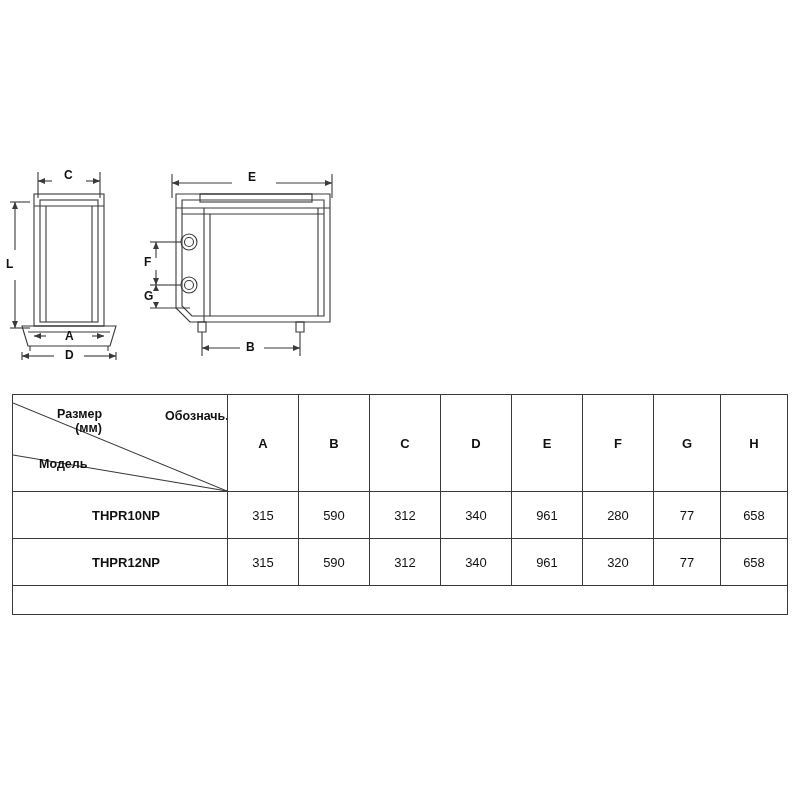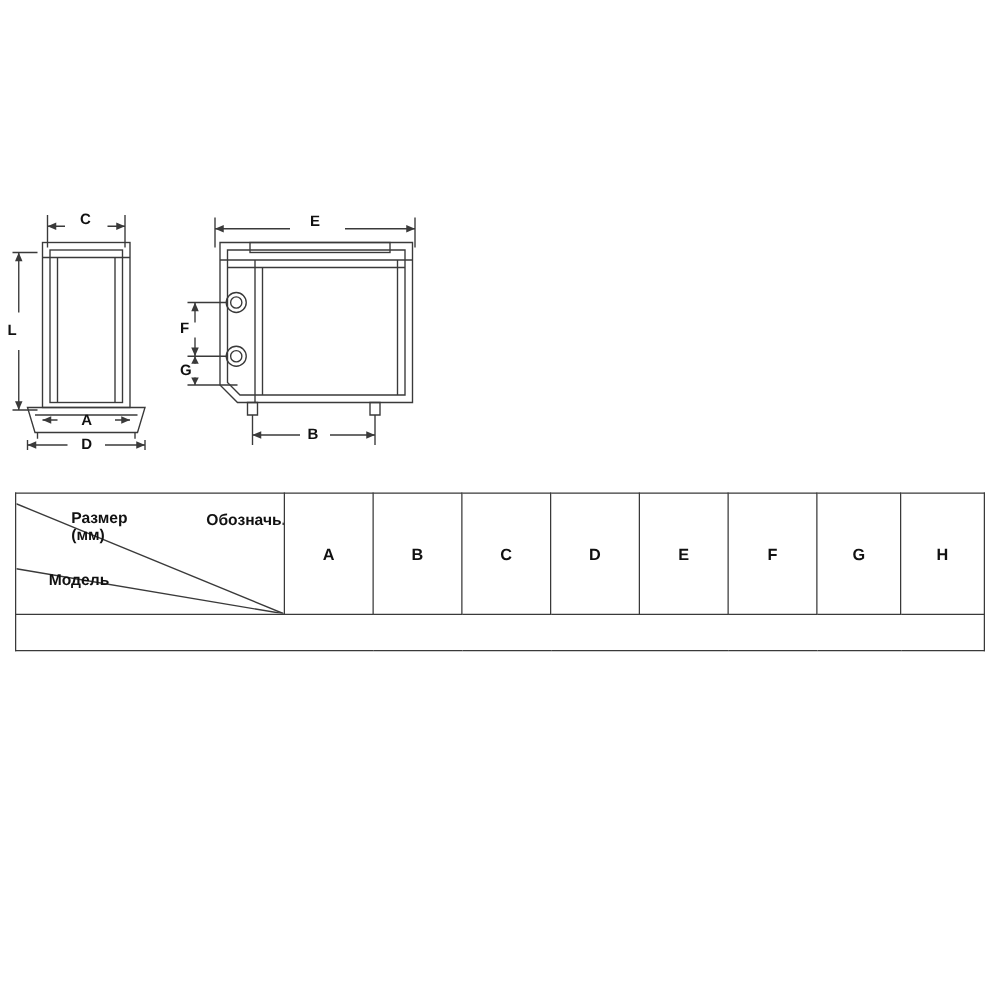--- a/index.html
+++ b/index.html
@@ -73,21 +73,21 @@
     font-size: 12.5px;
     font-weight: bold;
     white-space: nowrap;
     color: #111;
   }
   .c-size {
     left: 44px;
     top: 12px;
     text-align: center;
   }
-  .c-size .l2 { display: block; text-align: left; }
+  .c-size .l2 { display: block; text-align: right; }
   .c-desig {
     left: 152px;
     top: 14px;
   }
   .c-model {
     left: 10px;
     top: 62px;
     padding-left: 16px;
   }
   .head-letter {
@@ -243,20 +243,42 @@
         <th class="head-letter">C</th>
         <th class="head-letter">D</th>
         <th class="head-letter">E</th>
         <th class="head-letter">F</th>
         <th class="head-letter">G</th>
         <th class="head-letter">H</th>
       </tr>
     </thead>
     <tbody>
       <tr>
+        <td class="model-cell">THPR10NP</td>
+        <td class="val-cell">315</td>
+        <td class="val-cell">590</td>
+        <td class="val-cell">312</td>
+        <td class="val-cell">340</td>
+        <td class="val-cell">961</td>
+        <td class="val-cell">280</td>
+        <td class="val-cell">77</td>
+        <td class="val-cell">658</td>
+      </tr>
+      <tr>
+        <td class="model-cell">THPR12NP</td>
+        <td class="val-cell">315</td>
+        <td class="val-cell">590</td>
+        <td class="val-cell">312</td>
+        <td class="val-cell">340</td>
+        <td class="val-cell">961</td>
+        <td class="val-cell">320</td>
+        <td class="val-cell">77</td>
+        <td class="val-cell">658</td>
+      </tr>
+      <tr>
         <td style="height:28px; border-top:1px solid #3a3a3a; border-left:1px solid #3a3a3a; border-bottom:1px solid #3a3a3a; border-right:none;"></td>
         <td style="border:none; border-bottom:1px solid #3a3a3a;"></td>
         <td style="border:none; border-bottom:1px solid #3a3a3a;"></td>
         <td style="border:none; border-bottom:1px solid #3a3a3a;"></td>
         <td style="border:none; border-bottom:1px solid #3a3a3a;"></td>
         <td style="border:none; border-bottom:1px solid #3a3a3a;"></td>
         <td style="border:none; border-bottom:1px solid #3a3a3a;"></td>
         <td style="border:none; border-bottom:1px solid #3a3a3a;"></td>
         <td style="border:none; border-bottom:1px solid #3a3a3a; border-right:1px solid #3a3a3a;"></td>
       </tr>

